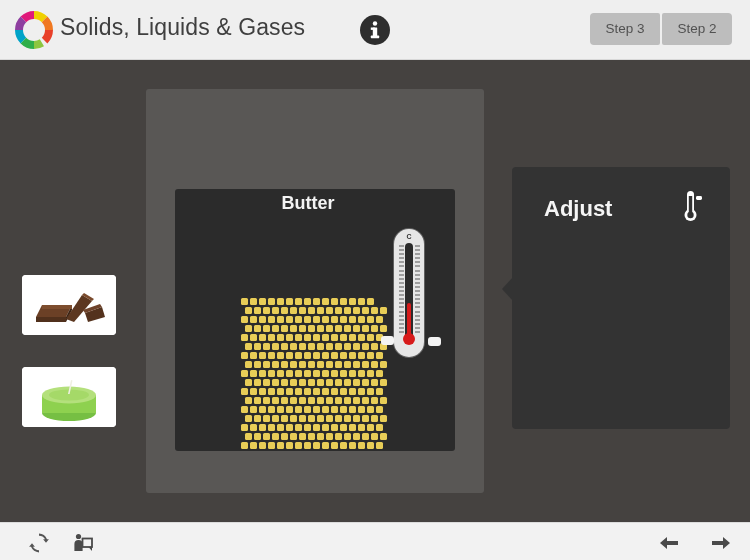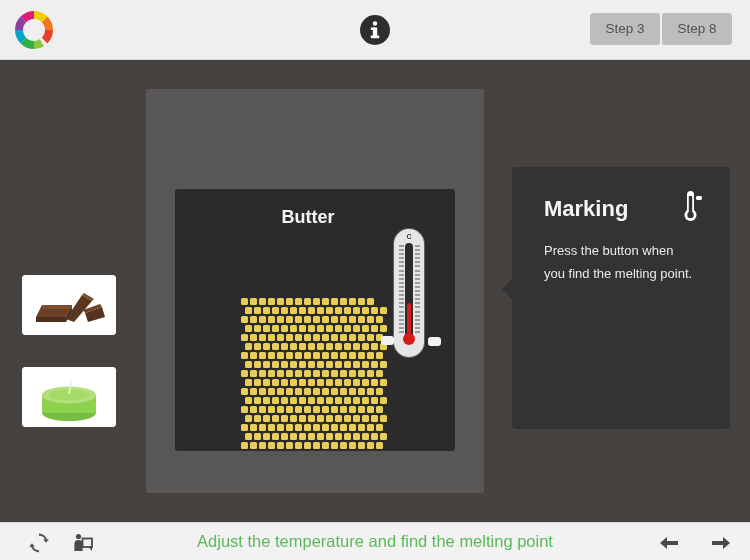--- a/index.html
+++ b/index.html
@@ -134,21 +134,21 @@
   .vessel {
     position: absolute;
     left: 29px; top: 100px;
     width: 280px; height: 262px;
     background: #2b2b2b;
     border-radius: 3px;
     overflow: hidden;
   }
   .vessel-title {
     position: absolute;
-    left: 0; top: 18px;
+    left: 0; top: 4px;
     width: 266px;
     text-align: center;
     font-size: 18px;
     font-weight: bold;
     color: #f4f4f4;
   }
   .particles {
     position: absolute;
     left: 66px;
     bottom: 0;
@@ -328,34 +328,35 @@
           <path d="M 19 0 A 19 19 0 0 1 13.4 13.4 L 7.8 7.8 A 11 11 0 0 0 11 0 Z" fill="#e8402a"></path>
           <path d="M 0 -19 A 19 19 0 0 0 -13.4 -13.4 L -7.8 -7.8 A 11 11 0 0 1 0 -11 Z" fill="#e0197a"></path>
           <path d="M -13.4 -13.4 A 19 19 0 0 0 -19 0 L -11 0 A 11 11 0 0 1 -7.8 -7.8 Z" fill="#8e3fa0"></path>
           <path d="M -19 0 A 19 19 0 0 0 -13.4 13.4 L -7.8 7.8 A 11 11 0 0 1 -11 0 Z" fill="#00a3c8"></path>
           <path d="M -13.4 13.4 A 19 19 0 0 0 0 19 L 0 11 A 11 11 0 0 1 -7.8 7.8 Z" fill="#2fae4a"></path>
           <path d="M 0 19 A 19 19 0 0 0 10.0 16.2 L 5.8 9.3 A 11 11 0 0 1 0 11 Z" fill="#8cc63f"></path>
         </g>
       </svg>
     </div>
 
+    <div class="app-title">Solids, Liquids &amp; Gases</div>
 
     <div class="info-icon">
       <svg width="34" height="34" viewBox="0 0 34 34">
         <circle cx="17" cy="17" r="15" fill="#2e2e2e"></circle>
         <circle cx="17" cy="10.5" r="2.2" fill="#ffffff"></circle>
         <rect x="14.8" y="14.5" width="4.4" height="10.5" rx="0.6" fill="#ffffff"></rect>
         <rect x="12.8" y="22.6" width="8.4" height="2.6" rx="0.6" fill="#ffffff"></rect>
         <rect x="12.8" y="14.5" width="4" height="2.4" fill="#ffffff"></rect>
       </svg>
     </div>
 
     <div class="steps">
       <div class="step">Step 3</div>
-      <div class="step">Step 8</div>
+      <div class="step">Step 2</div>
     </div>
   </div>
 
   <div class="thumb" id="thumb-chocolate">
     <svg width="94" height="60" viewBox="0 0 94 60">
       <rect width="94" height="60" fill="#ffffff"></rect>
       <g>
         <polygon points="14,42 44,42 50,30 20,30" fill="#6b4026"></polygon>
         <polygon points="14,42 44,42 44,47 14,47" fill="#50301c"></polygon>
         <polygon points="44,42 50,30 50,35 44,47" fill="#3d2415"></polygon>
@@ -461,33 +462,32 @@
       </div>
 
       <div class="marker-tab" id="marker-left"></div>
       <div class="marker-tab" id="marker-right"></div>
     </div>
   </div>
 
   <div class="marking">
     <div class="marking-notch"></div>
 
-    <div class="marking-title">Marking</div>
+    <div class="marking-title">Adjust</div>
 
     <div class="marking-thermo-icon">
       <svg width="26" height="34" viewBox="0 0 26 34">
         <rect x="5" y="2" width="7" height="22" rx="3.5" fill="#ffffff"></rect>
         <circle cx="8.5" cy="26" r="6" fill="#ffffff"></circle>
         <circle cx="8.5" cy="26" r="3.2" fill="#333333"></circle>
         <rect x="6.8" y="7" width="3.4" height="17" fill="#333333"></rect>
         <rect x="14" y="7" width="6" height="4" rx="1.4" fill="#ffffff"></rect>
       </svg>
     </div>
 
-    <div class="marking-text">Press the button when you find the melting point.</div>
 
   </div>
 
   <div class="footer">
 
     <div class="footer-icon" id="refresh-btn">
       <svg width="22" height="22" viewBox="0 0 22 22">
         <path d="M11 3.8 a7.2 7.2 0 0 1 6.1 3.4 l-2.0 0 l2.9 3.6 l2.9 -3.6 l-1.9 0 A9.4 9.4 0 0 0 11 1.6 Z" fill="#555"></path>
         <path d="M11 18.2 a7.2 7.2 0 0 1 -6.1 -3.4 l2.0 0 l-2.9 -3.6 l-2.9 3.6 l1.9 0 A9.4 9.4 0 0 0 11 20.4 Z" fill="#555"></path>
       </svg>
@@ -495,21 +495,20 @@
 
     <div class="footer-icon" id="present-btn">
       <svg width="22" height="22" viewBox="0 0 22 22">
         <circle cx="6.5" cy="4.5" r="2.6" fill="#4a4a4a"></circle>
         <path d="M2.4 19 L2.4 12 a4.1 4.1 0 0 1 8.2 0 L10.6 19 Z" fill="#4a4a4a"></path>
         <rect x="10.5" y="6.5" width="9.5" height="8.5" fill="none" stroke="#4a4a4a" stroke-width="1.8"></rect>
         <path d="M20 15 L20 19 L16.5 15 Z" fill="#4a4a4a"></path>
       </svg>
     </div>
 
-    <div class="footer-text">Adjust the temperature and find the melting point</div>
 
     <div class="nav-arrow" id="nav-prev">
       <svg width="22" height="20" viewBox="0 0 22 20">
         <path d="M2 10 L9 4 L9 8 L20 8 L20 12 L9 12 L9 16 Z" fill="#4a4a4a"></path>
       </svg>
     </div>
 
     <div class="nav-arrow" id="nav-next">
       <svg width="22" height="20" viewBox="0 0 22 20">
         <path d="M20 10 L13 4 L13 8 L2 8 L2 12 L13 12 L13 16 Z" fill="#4a4a4a"></path>

